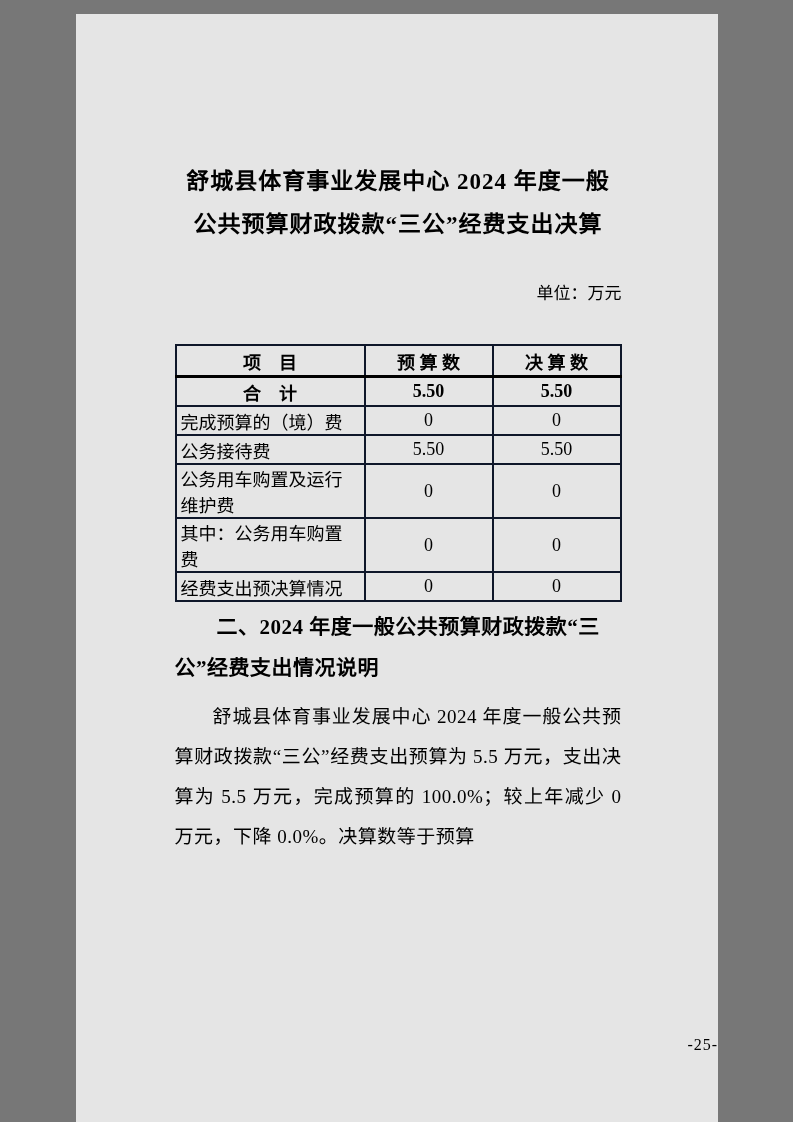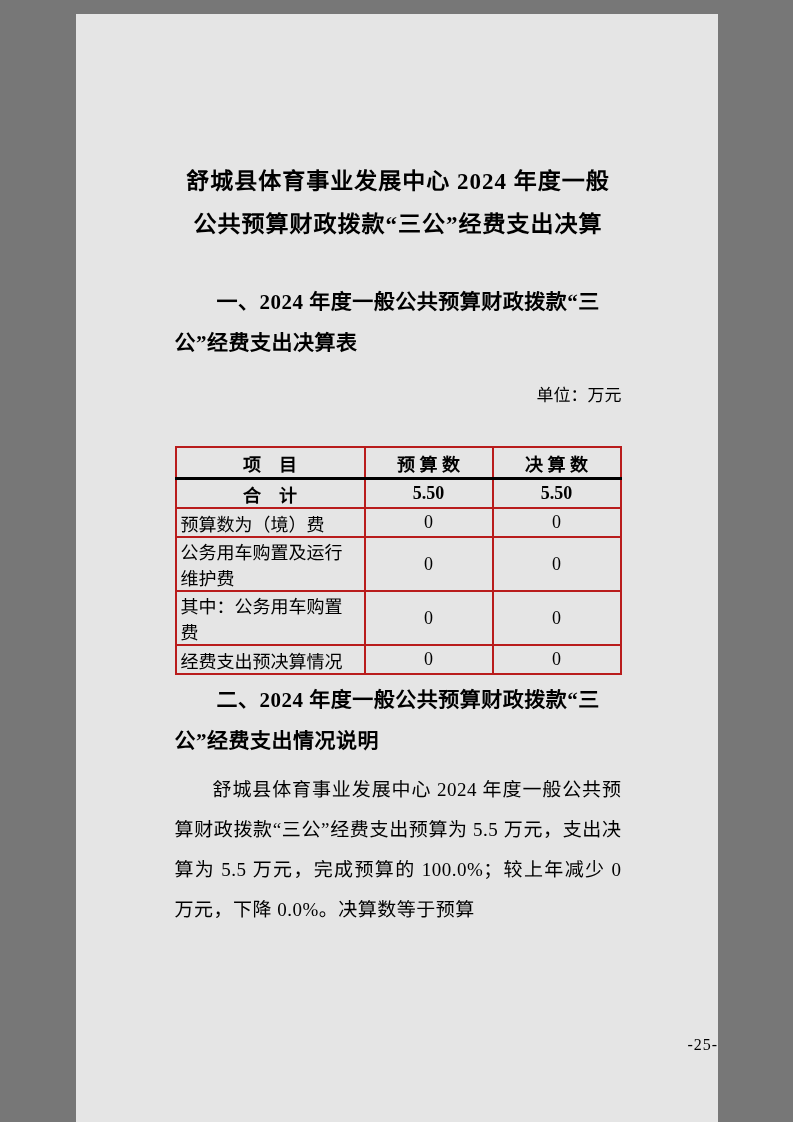--- a/index.html
+++ b/index.html
@@ -44,21 +44,21 @@
   }
   table.expense-table {
     width: 100%;
     border-collapse: collapse;
     border: 2px solid #000;
     margin-top: 38px;
     table-layout: fixed;
   }
   table.expense-table th,
   table.expense-table td {
-    border: 2px solid #b91c1c;
+    border: 2px solid #0f172a;
     font-size: 18px;
     padding: 0 4px;
     height: 27px;
     vertical-align: middle;
   }
   table.expense-table th {
     font-weight: bold;
     height: 29px;
     text-align: center;
     border-bottom: 3px solid #000;
@@ -97,21 +97,20 @@
   }
 </style>
 </head>
 <body>
 
 <div class="page">
   <div class="content">
 
     <h1 class="doc-title">舒城县体育事业发展中心 2024 年度一般公共预算财政拨款“三公”经费支出决算</h1>
 
-    <h2 class="section-heading">一、2024 年度一般公共预算财政拨款“三公”经费支出决算表</h2>
 
     <div class="unit-line">单位：万元</div>
 
     <table class="expense-table">
       <colgroup>
         <col class="c-item">
         <col class="c-num">
         <col class="c-num">
       </colgroup>
       <thead>
@@ -121,23 +120,28 @@
           <th>决 算 数</th>
         </tr>
       </thead>
       <tbody>
         <tr class="row-total">
           <td class="cell-label">合　计</td>
           <td class="cell-num">5.50</td>
           <td class="cell-num">5.50</td>
         </tr>
         <tr>
-          <td class="cell-label">预算数为（境）费</td>
+          <td class="cell-label">完成预算的（境）费</td>
           <td class="cell-num">0</td>
           <td class="cell-num">0</td>
+        </tr>
+        <tr>
+          <td class="cell-label">公务接待费</td>
+          <td class="cell-num">5.50</td>
+          <td class="cell-num">5.50</td>
         </tr>
         <tr>
           <td class="cell-label">公务用车购置及运行维护费</td>
           <td class="cell-num">0</td>
           <td class="cell-num">0</td>
         </tr>
         <tr>
           <td class="cell-label ind1">其中：公务用车购置费</td>
           <td class="cell-num">0</td>
           <td class="cell-num">0</td>

